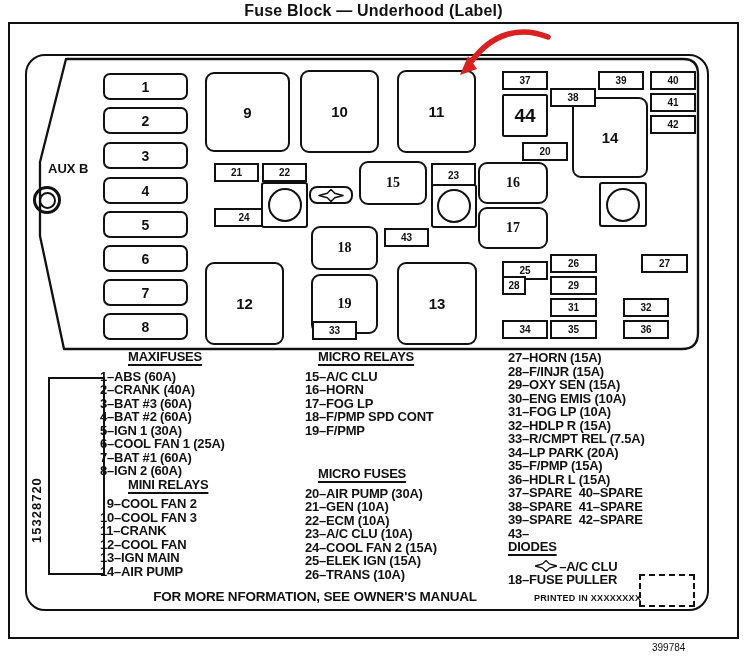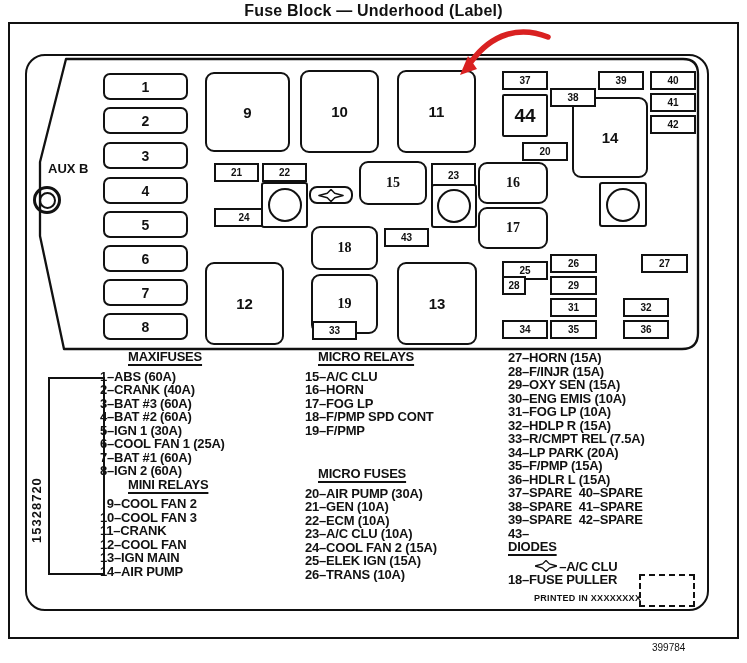--- a/index.html
+++ b/index.html
@@ -226,20 +226,21 @@
   <div id="part-number">15328720</div>
   <div id="empty-box"></div>
   <div id="dashed-box"></div>
 
   <div id="col-left" class="legend-col"><div class="lg-header"><span>MAXIFUSES</span></div><div class="lg-item"><span>1–ABS (60A)</span></div><div class="lg-item"><span>2–CRANK (40A)</span></div><div class="lg-item"><span>3–BAT #3 (60A)</span></div><div class="lg-item"><span>4–BAT #2 (60A)</span></div><div class="lg-item"><span>5–IGN 1 (30A)</span></div><div class="lg-item"><span>6–COOL FAN 1 (25A)</span></div><div class="lg-item"><span>7–BAT #1 (60A)</span></div><div class="lg-item"><span>8–IGN 2 (60A)</span></div><div class="lg-header"><span>MINI RELAYS</span></div><div class="lg-item"><span>  9–COOL FAN 2</span></div><div class="lg-item"><span>10–COOL FAN 3</span></div><div class="lg-item"><span>11–CRANK</span></div><div class="lg-item"><span>12–COOL FAN</span></div><div class="lg-item"><span>13–IGN MAIN</span></div><div class="lg-item"><span>14–AIR PUMP</span></div></div>
   <div id="col-mid" class="legend-col"><div class="lg-header"><span>MICRO RELAYS</span></div><div class="lg-item"><span>15–A/C CLU</span></div><div class="lg-item"><span>16–HORN</span></div><div class="lg-item"><span>17–FOG LP</span></div><div class="lg-item"><span>18–F/PMP SPD CONT</span></div><div class="lg-item"><span>19–F/PMP</span></div><div class="lg-spacer" style="height: 30px;"></div><div class="lg-header"><span>MICRO FUSES</span></div><div class="lg-item"><span>20–AIR PUMP (30A)</span></div><div class="lg-item"><span>21–GEN (10A)</span></div><div class="lg-item"><span>22–ECM (10A)</span></div><div class="lg-item"><span>23–A/C CLU (10A)</span></div><div class="lg-item"><span>24–COOL FAN 2 (15A)</span></div><div class="lg-item"><span>25–ELEK IGN (15A)</span></div><div class="lg-item"><span>26–TRANS (10A)</span></div></div>
   <div id="col-right" class="legend-col"><div class="lg-item"><span>27–HORN (15A)</span></div><div class="lg-item"><span>28–F/INJR (15A)</span></div><div class="lg-item"><span>29–OXY SEN (15A)</span></div><div class="lg-item"><span>30–ENG EMIS (10A)</span></div><div class="lg-item"><span>31–FOG LP (10A)</span></div><div class="lg-item"><span>32–HDLP R (15A)</span></div><div class="lg-item"><span>33–R/CMPT REL (7.5A)</span></div><div class="lg-item"><span>34–LP PARK (20A)</span></div><div class="lg-item"><span>35–F/PMP (15A)</span></div><div class="lg-item"><span>36–HDLR L (15A)</span></div><div class="lg-item"><span>37–SPARE  40–SPARE</span></div><div class="lg-item"><span>38–SPARE  41–SPARE</span></div><div class="lg-item"><span>39–SPARE  42–SPARE</span></div><div class="lg-item"><span>43–</span></div><div class="lg-header"><span>DIODES</span></div><div class="lg-diode"><svg viewBox="0 0 26 14" style="display: block;" class="diode-glyph">
     <path d="M 0,7 L 9,4.5 L 13,0.5 L 17,4.5 L 26,7 L 17,9.5 L 13,13.5 L 9,9.5 Z" fill="#fff" stroke="#111" stroke-width="1.6" stroke-linejoin="round"></path>
   </svg><span>–A/C CLU</span></div><div class="lg-item"><span>18–FUSE PULLER</span></div></div>
 
+  <div id="footer-note">FOR MORE NFORMATION, SEE OWNER'S MANUAL</div>
   <div id="printed-note">PRINTED IN XXXXXXXX</div>
   <div id="doc-number">399784</div>
 
   <svg id="arrow-svg" viewBox="0 0 747 663">
     <path id="arrow-path" d="M 548,37 C 520,26 492,33 471,62" fill="none" stroke="#d92121" stroke-width="5.5" stroke-linecap="round"></path>
     <polygon id="arrow-head" points="460,75 477,69 468,56" fill="#d92121"></polygon>
   </svg>
 
 </div>
 

